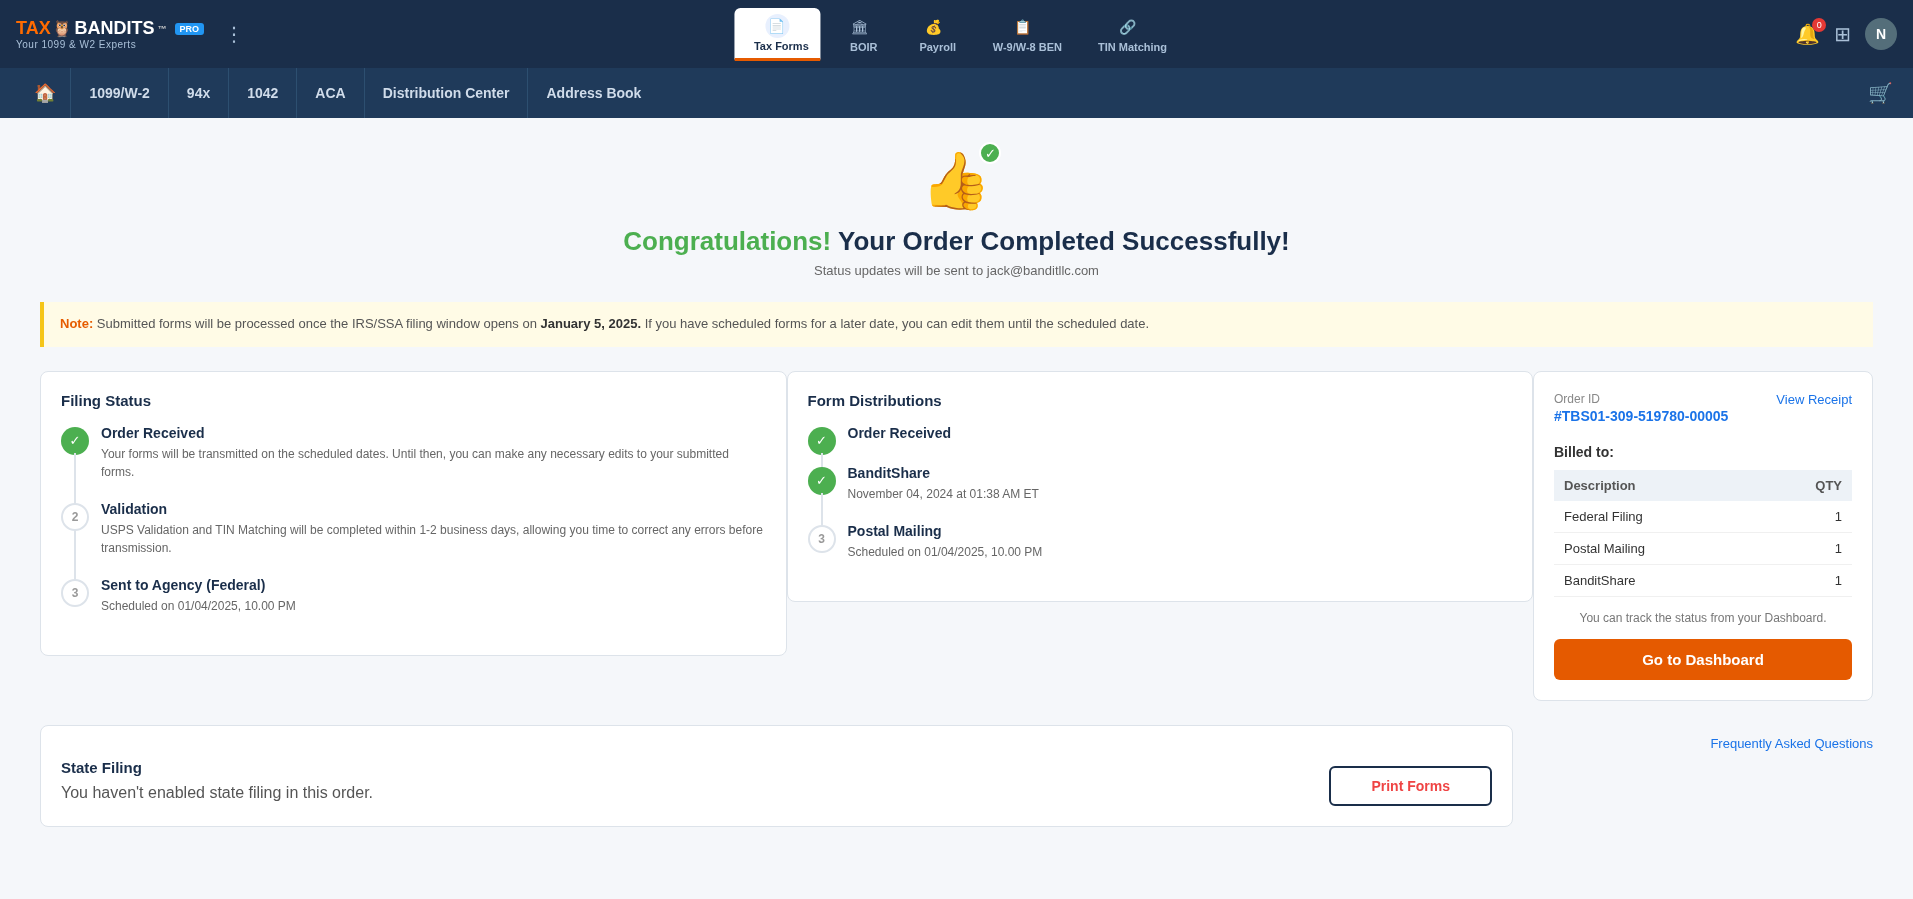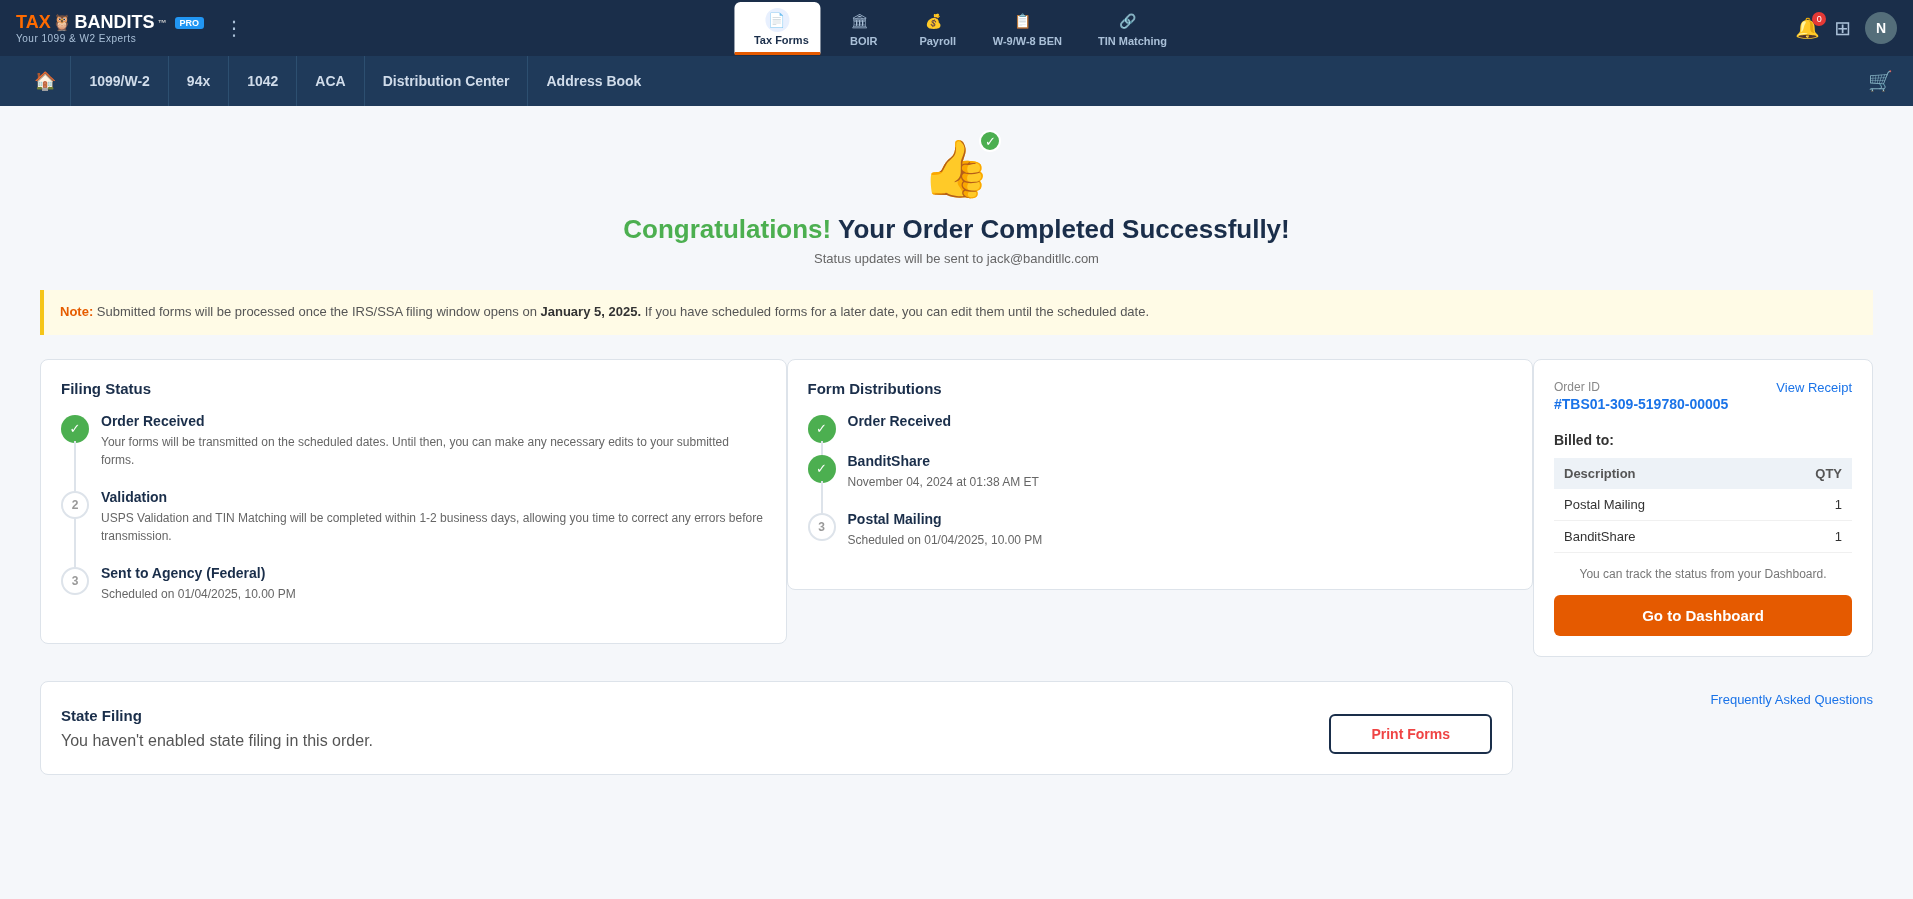--- a/index.html
+++ b/index.html
@@ -4,21 +4,21 @@
   <style>
     * { box-sizing: border-box; margin: 0; padding: 0; }
     body { font-family: Arial, sans-serif; font-size: 14px; background: #f5f5f5; color: #333; }
 
     
     .top-nav {
       background: #1a2e4a;
       display: flex;
       align-items: center;
       padding: 0 16px;
-      height: 56px;
+      height: 68px;
       position: relative;
     }
     .logo-area {
       display: flex;
       flex-direction: column;
       margin-right: 20px;
     }
     .logo-brand {
       font-size: 20px;
       font-weight: bold;
@@ -348,21 +348,21 @@
 
     .order-header-row {
       display: flex;
       justify-content: space-between;
       align-items: flex-start;
     }
     .state-bottom-row {
       display: flex;
       align-items: flex-end;
       gap: 16px;
-      margin-top: 0;
+      margin-top: 8px;
     }
     .state-text-block { flex: 1; }
   </style>
 </head>
 <body>
 
 <nav class="top-nav">
   <div class="logo-area">
     <div class="logo-brand">
       <span style="color:#ff6b00;font-weight:900;font-size:18px;">TAX</span>
@@ -518,20 +518,24 @@
 
       <table class="bill-table">
         <thead>
           <tr>
             <th>Description</th>
             <th>QTY</th>
           </tr>
         </thead>
         <tbody>
           <tr>
+            <td>Federal Filing</td>
+            <td>1</td>
+          </tr>
+          <tr>
             <td>Postal Mailing</td>
             <td>1</td>
           </tr>
           <tr>
             <td>BanditShare</td>
             <td>1</td>
           </tr>
         </tbody>
       </table>
 

